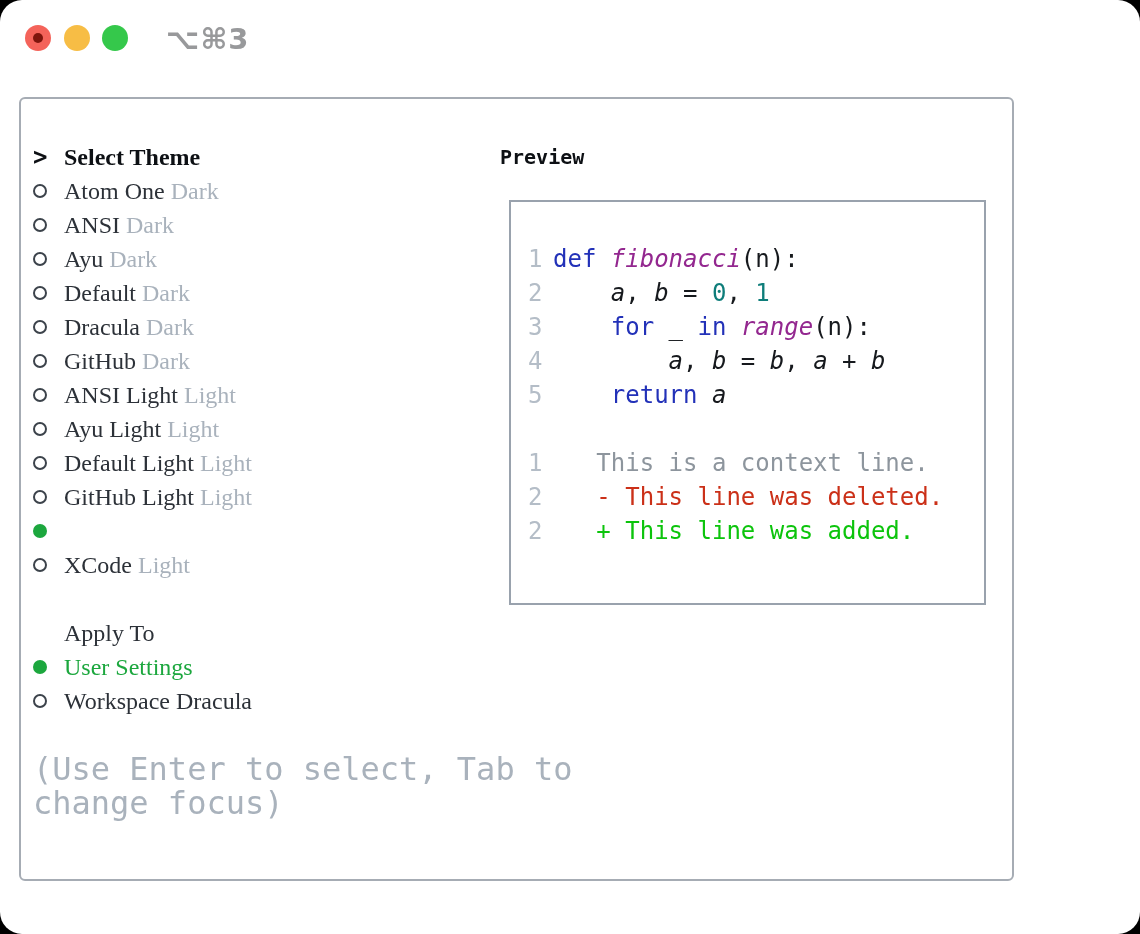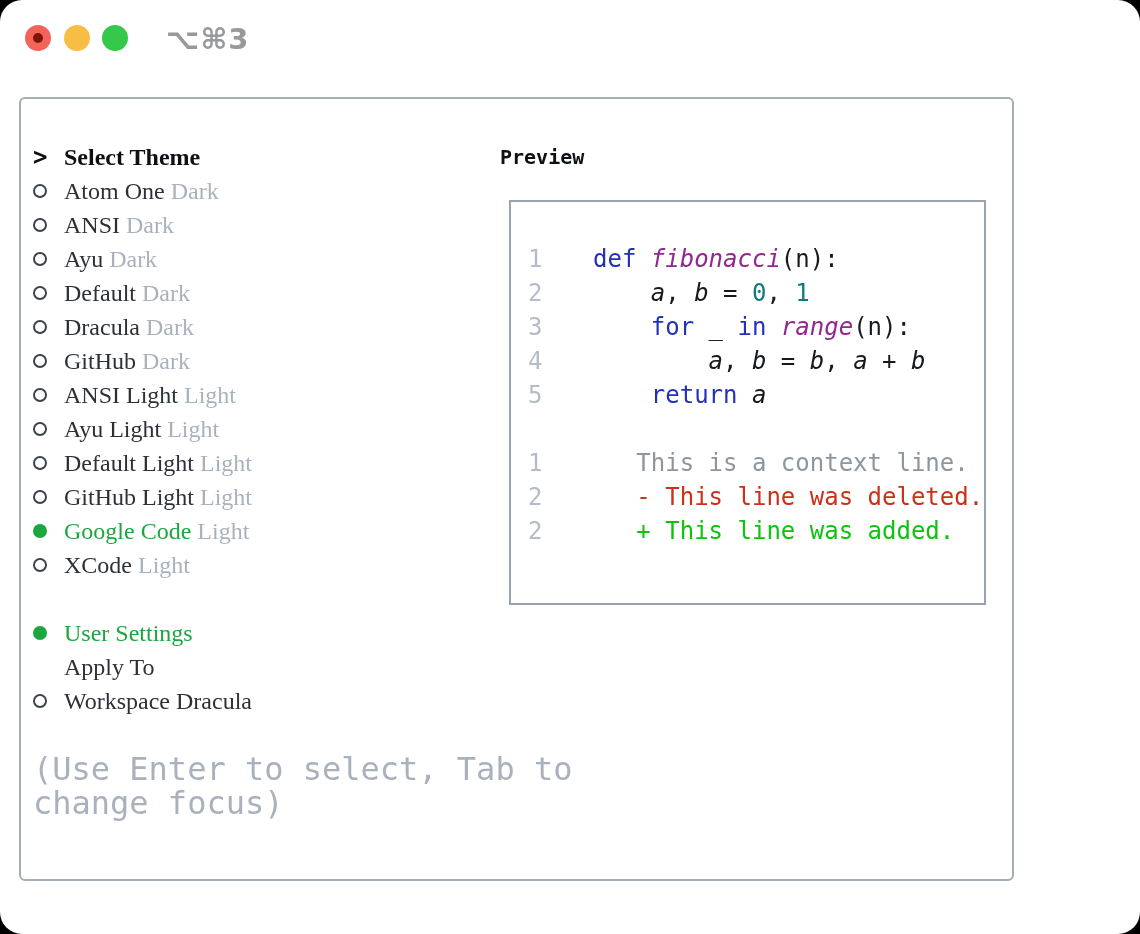--- a/index.html
+++ b/index.html
@@ -41,21 +41,21 @@
   #theme-list{left:33px;top:140px;}
   #apply-section{left:33px;top:616px;}
   #help-block{left:33px;top:752px;font-size:32px;line-height:34px;}
   
   #preview-label{position:absolute;left:500px;top:140px;height:34px;line-height:34px;
                  font-size:20px;font-weight:bold;color:var(--header-dark);}
   #preview-box{position:absolute;left:509px;top:200px;width:477px;height:405px;
                border:2px solid var(--preview-border);box-sizing:border-box;}
   .cline{display:flex;height:34px;line-height:34px;font-size:24px;}
   .lnum{width:14px;margin-right:11px;color:var(--line-number);flex:none;}
-  .ctext{white-space:pre;color:var(--syntax-plain);margin-left:40px;}
+  .ctext{white-space:pre;color:var(--syntax-plain);}
   #code-block{position:absolute;left:528px;top:242px;}
   #diff-block{position:absolute;left:528px;top:446px;}
   .tok-kw{color:var(--syntax-keyword);}
   .tok-fn{color:var(--syntax-function);font-style:italic;}
   .tok-lit{color:var(--syntax-literal);}
   .tok-pln{color:var(--syntax-plain);}
   .tok-idn{color:var(--syntax-plain);font-style:italic;}
   .diff-context{color:var(--diff-context);}
   .diff-deleted{color:var(--diff-deleted);}
   .diff-added{color:var(--diff-added);}
@@ -140,42 +140,41 @@
         <div class="row">
           <span class="marker">
             <span class="dot"></span>
           </span>
           <span class="rlabel"><span class="tname">GitHub Light</span><span class="variant"> Light</span></span>
         </div>
         <div class="row">
           <span class="marker">
             <span class="dot filled"></span>
           </span>
-          <span class="rlabel"><span class="tname sel">Google Code</span><span class="variant"> Light</span></span>
         </div>
         <div class="row">
           <span class="marker">
             <span class="dot"></span>
           </span>
           <span class="rlabel"><span class="tname">XCode</span><span class="variant"> Light</span></span>
         </div>
       </div>
 
     <div class="rows" id="apply-section">
       <div class="row">
-          <span class="marker">
-            <span class="dot filled"></span>
-          </span>
-          <span class="rlabel tname sel">User Settings</span>
-        </div>
-
-    <div class="row">
         <span class="marker"></span>
         <span class="rlabel">Apply To</span>
       </div>
+
+    <div class="row">
+          <span class="marker">
+            <span class="dot filled"></span>
+          </span>
+          <span class="rlabel tname sel">User Settings</span>
+        </div>
         <div class="row">
           <span class="marker">
             <span class="dot"></span>
           </span>
           <span class="rlabel">Workspace Dracula</span>
         </div>
       </div>
 
     <div class="rows" id="help-block">
       <div class="help-line">(Use Enter to select, Tab to</div>

